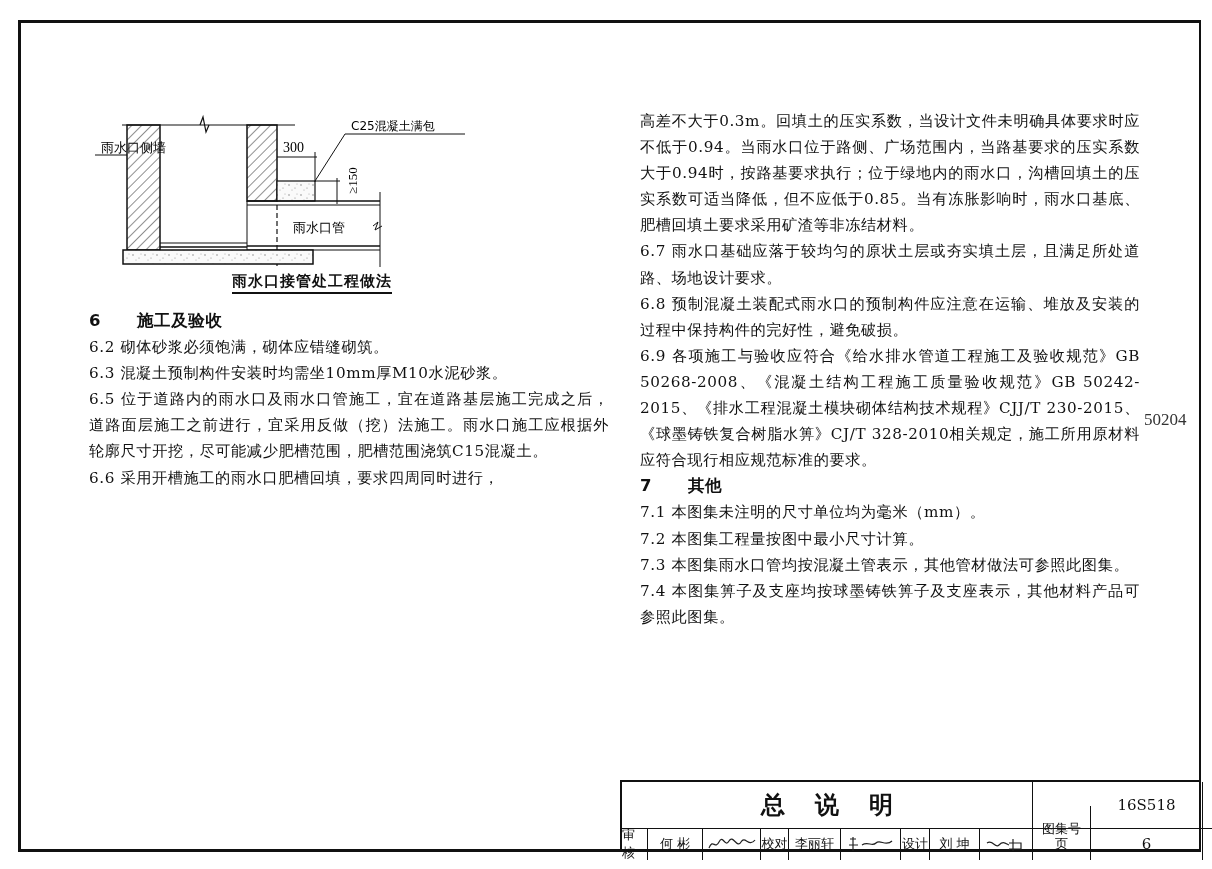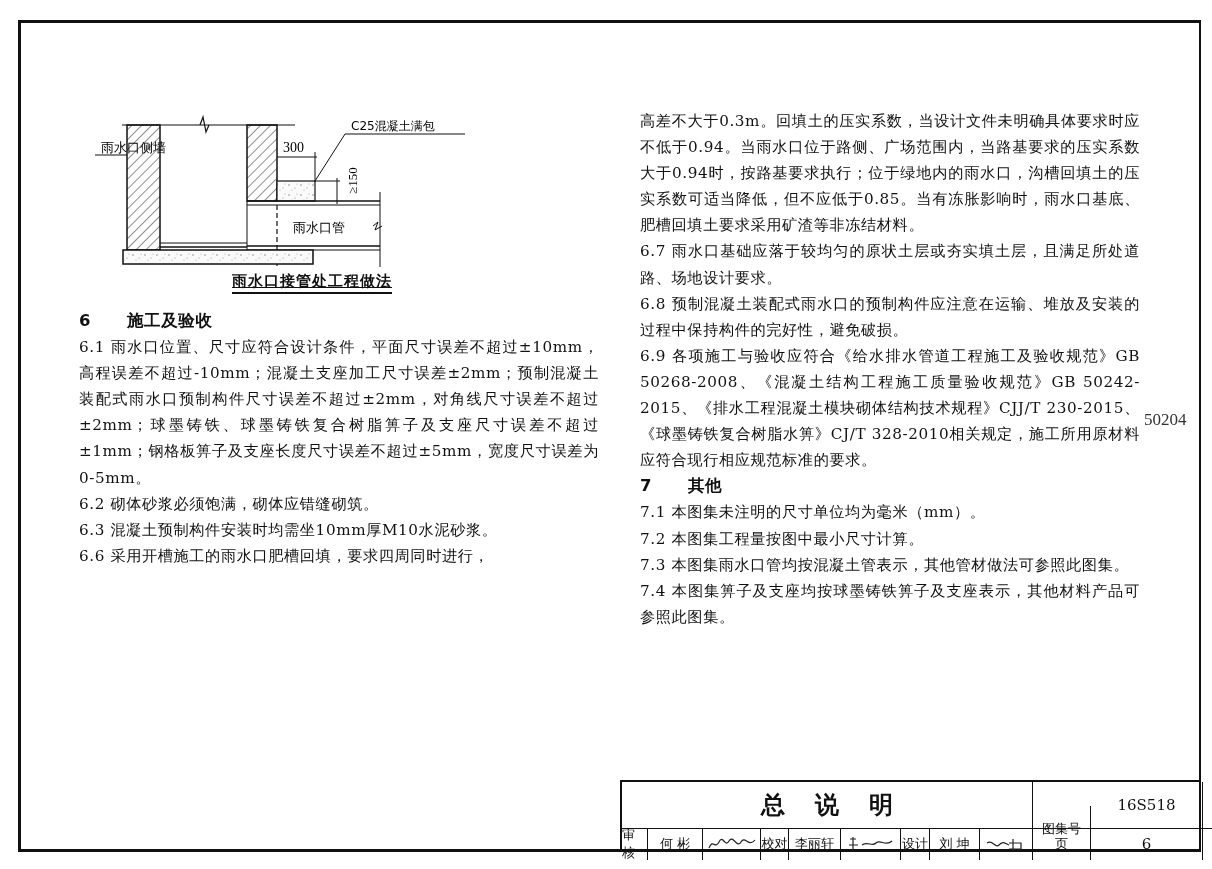--- a/index.html
+++ b/index.html
@@ -3,23 +3,23 @@
 <meta charset="utf-8">
 <style>
   html, body { margin:0; padding:0; background:#ffffff; }
   body { width:1212px; height:869px; position:relative; overflow:hidden;
          font-family:"DejaVu Serif", "Liberation Serif", serif; color:#111; }
   .frame { position:absolute; left:18px; top:20px; width:1183px; height:832px;
            border:3px solid #111; box-sizing:border-box; border-right-width:2px; border-bottom-width:3px; }
   .diagram { position:absolute; left:95px; top:112px; width:370px; height:190px; }
   .fig-caption { position:absolute; left:232px; top:272px; font-family:"DejaVu Sans", sans-serif;
                  font-weight:bold; font-size:15px; letter-spacing:1px; border-bottom:2px solid #111;
-                 padding-bottom:1px;text-decoration:underline; }
+                 padding-bottom:1px; }
   .col { position:absolute; font-size:15.2px; line-height:26.1px; letter-spacing:0.6px; }
-  .col-left { left:79px; top:308px; width:520px; }
+  .col-left { left:89px; top:308px; width:520px; }
   .col-right { left:640px; top:108px; width:500px; }
   .heading { font-family:"DejaVu Sans", sans-serif; font-weight:bold; font-size:16.5px; }
   .heading .num { display:inline-block; width:48px; }
   .para { text-align:justify; text-align-last:left; }
   .side-num { position:absolute; left:1144px; top:410px; font-family:"Liberation Serif", serif;
               font-size:17px; color:#333; }
   .titleblock { position:absolute; left:620px; top:780px; width:581px; height:72px;
                 border-left:2px solid #111; border-top:2px solid #111; box-sizing:border-box; }
   .tb-row1 { position:absolute; left:0; top:0; width:100%; height:46px; border-bottom:1.5px solid #111;padding-left:48px; }
   .tb-row2 { position:absolute; left:0; top:46px; width:100%; height:32px; }
@@ -85,23 +85,23 @@
   <text x="262" y="82" font-size="13" font-family="Liberation Serif, serif" transform="rotate(-90 262 82)">≥150</text>
   <text x="6" y="40" font-size="13" font-family="DejaVu Sans, sans-serif">雨水口侧墙</text>
   <text x="198" y="120" font-size="13" font-family="DejaVu Sans, sans-serif">雨水口管</text>
 </svg>
 <div class="fig-caption">雨水口接管处工程做法</div>
 
 <div class="col col-left">
   <div class="heading">
     <span class="num">6</span><span>施工及验收</span>
   </div>
-  <div class="para">6.1 雨水口位置、尺寸应符合设计条件，平面尺寸误差不超过±10mm，高程误差不超过-10mm；混凝土支座加工尺寸误差±2mm；预制混凝土装配式雨水口预制构件尺寸误差不超过±2mm，对角线尺寸误差不超过±2mm；球墨铸铁、球墨铸铁复合树脂箅子及支座尺寸误差不超过±1mm；钢格板箅子及支座长度尺寸误差不超过±5mm，宽度尺寸误差为0-5mm。</div>
   <div class="para">6.2 砌体砂浆必须饱满，砌体应错缝砌筑。</div>
   <div class="para">6.3 混凝土预制构件安装时均需坐10mm厚M10水泥砂浆。</div>
+  <div class="para">6.5 位于道路内的雨水口及雨水口管施工，宜在道路基层施工完成之后，道路面层施工之前进行，宜采用反做（挖）法施工。雨水口施工应根据外轮廓尺寸开挖，尽可能减少肥槽范围，肥槽范围浇筑C15混凝土。</div>
   <div class="para">6.6 采用开槽施工的雨水口肥槽回填，要求四周同时进行，</div>
 </div>
 
 <div class="col col-right">
   <div class="para">高差不大于0.3m。回填土的压实系数，当设计文件未明确具体要求时应不低于0.94。当雨水口位于路侧、广场范围内，当路基要求的压实系数大于0.94时，按路基要求执行；位于绿地内的雨水口，沟槽回填土的压实系数可适当降低，但不应低于0.85。当有冻胀影响时，雨水口基底、肥槽回填土要求采用矿渣等非冻结材料。</div>
   <div class="para">6.7 雨水口基础应落于较均匀的原状土层或夯实填土层，且满足所处道路、场地设计要求。</div>
   <div class="para">6.8 预制混凝土装配式雨水口的预制构件应注意在运输、堆放及安装的过程中保持构件的完好性，避免破损。</div>
   <div class="para">6.9 各项施工与验收应符合《给水排水管道工程施工及验收规范》GB 50268-2008、《混凝土结构工程施工质量验收规范》GB 50242-2015、《排水工程混凝土模块砌体结构技术规程》CJJ/T 230-2015、《球墨铸铁复合树脂水箅》CJ/T 328-2010相关规定，施工所用原材料应符合现行相应规范标准的要求。</div>
   <div class="heading">
     <span class="num">7</span><span>其他</span>

